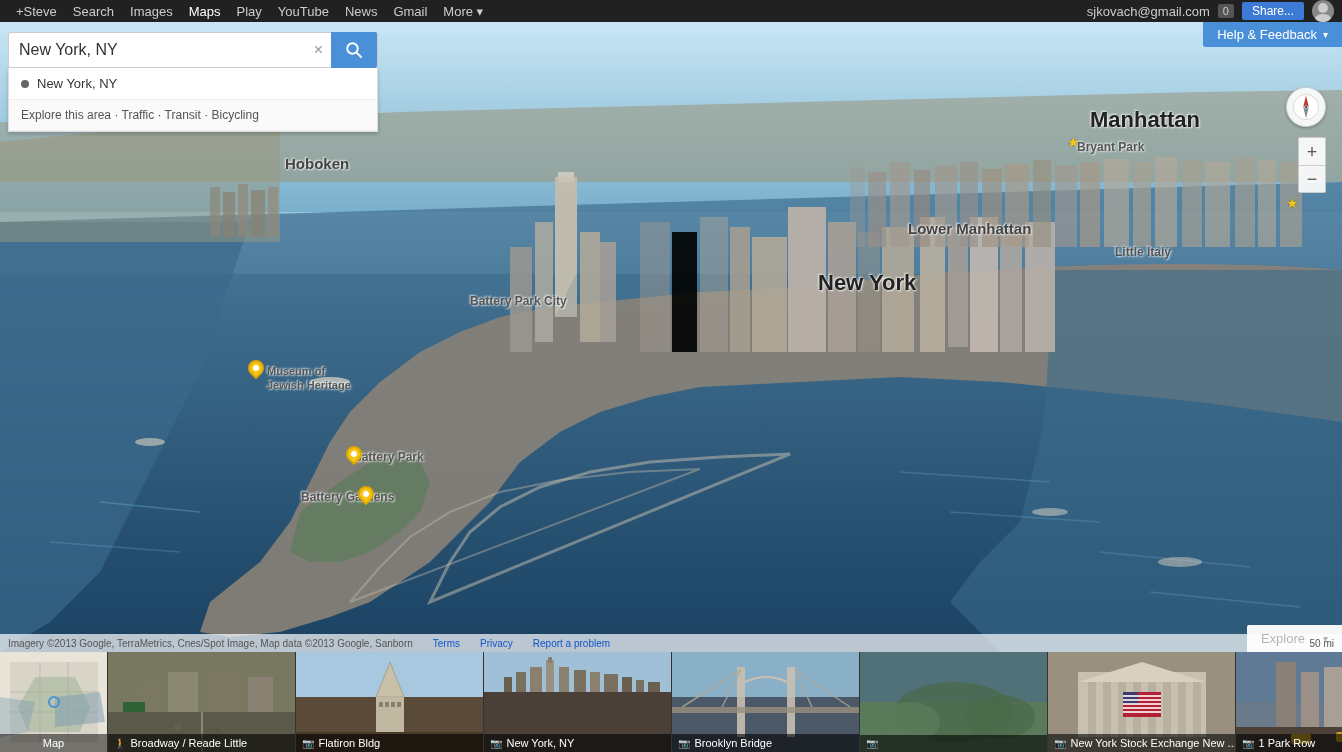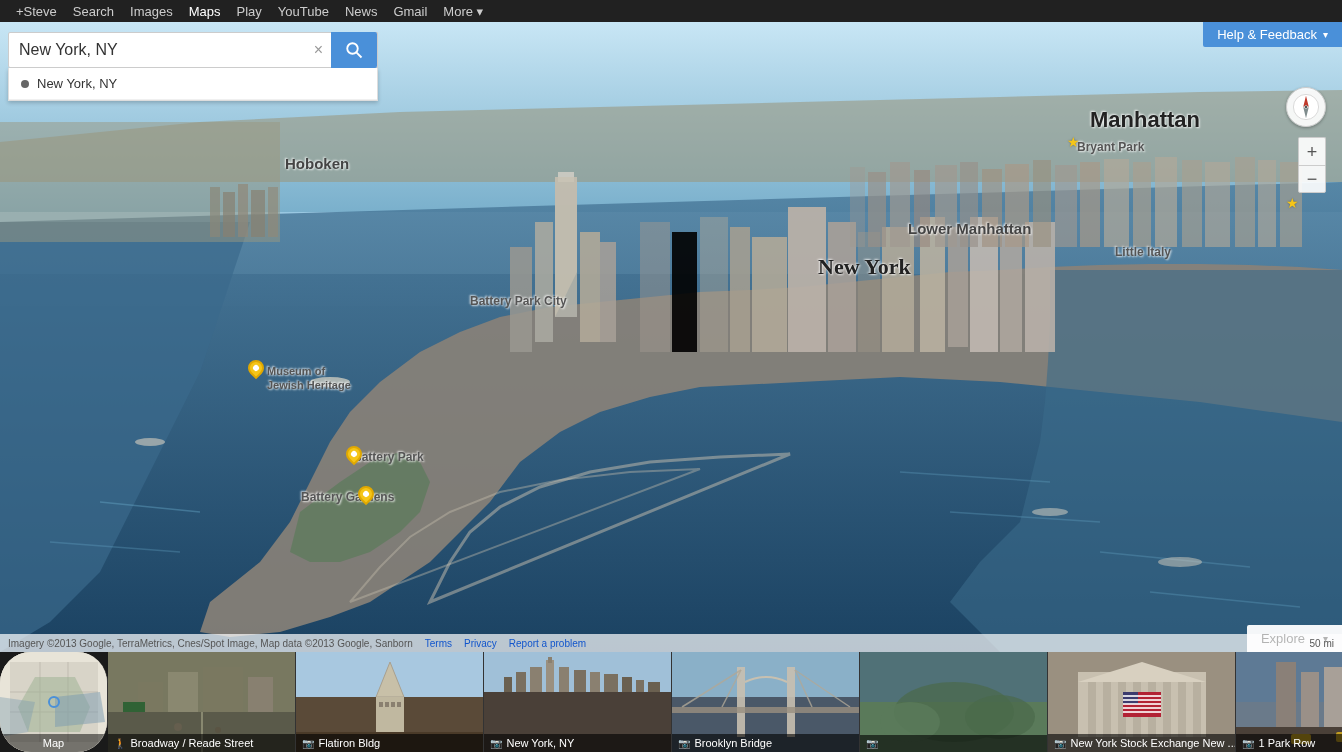--- a/index.html
+++ b/index.html
@@ -379,21 +379,21 @@
       bottom: 100px;
       left: 0;
       right: 0;
       height: 18px;
       background: rgba(255,255,255,0.7);
       display: flex;
       align-items: center;
       padding: 0 8px;
       font-size: 10px;
       color: #555;
-      gap: 12px;
+      gap: 20px;
       z-index: 350;
     }
     #attribution a { color: #1155cc; text-decoration: none; }
 
     
     .bg-broadway {
       background: linear-gradient(135deg, #8a8a6a 0%, #6a6a4a 30%, #9a9a7a 60%, #7a7a5a 100%);
     }
     .bg-flatiron {
       background: linear-gradient(180deg, #87CEEB 0%, #87CEEB 40%, #a0956a 40%, #7a6a4a 100%);
@@ -431,20 +431,31 @@
   <div class="nav-item">+Steve</div>
   <div class="nav-item">Search</div>
   <div class="nav-item">Images</div>
   <div class="nav-item active">Maps</div>
   <div class="nav-item">Play</div>
   <div class="nav-item">YouTube</div>
   <div class="nav-item">News</div>
   <div class="nav-item">Gmail</div>
   <div class="nav-item">More ▾</div>
   <div class="nav-spacer"></div>
+  <div class="nav-right">
+    <span class="nav-email">sjkovach@gmail.com</span>
+    <span class="nav-notif">0</span>
+    <button class="nav-share-btn">Share...</button>
+    <div class="nav-avatar">
+      <svg viewBox="0 0 22 22" xmlns="http://www.w3.org/2000/svg">
+        <circle cx="11" cy="8" r="5" fill="#ccc"></circle>
+        <ellipse cx="11" cy="19" rx="8" ry="5" fill="#ccc"></ellipse>
+      </svg>
+    </div>
+  </div>
 </div>
 
 <div id="helpbar">
   <span>Help &amp; Feedback</span>
   <span class="chevron">▾</span>
 </div>
 
 <div id="searchbox-container">
   <div id="searchbox">
     <input id="search-input" type="text" value="New York, NY" style="">
@@ -453,20 +464,23 @@
       <svg viewBox="0 0 24 24" xmlns="http://www.w3.org/2000/svg">
         <circle cx="10" cy="10" r="7" stroke="white" stroke-width="2.5" fill="none"></circle>
         <line x1="15.5" y1="15.5" x2="22" y2="22" stroke="white" stroke-width="2.5"></line>
       </svg>
     </button>
   </div>
   <div id="search-dropdown">
     <div class="dropdown-item">
       <span class="item-dot"></span>
       <span>New York, NY</span>
+    </div>
+    <div class="dropdown-item explore-item">
+      <span>Explore this area · Traffic · Transit · Bicycling</span>
     </div>
   </div>
 </div>
 
 <div id="map-area">
 
   <div class="sky"></div>
 
   <div class="water"></div>
 
@@ -567,21 +581,21 @@
     <line x1="1100" y1="530" x2="1250" y2="545" stroke="#6aaccc" stroke-width="1.5" opacity="0.3"></line>
     <line x1="1150" y1="570" x2="1300" y2="585" stroke="#6aaccc" stroke-width="1.5" opacity="0.3"></line>
 
     <ellipse cx="330" cy="360" rx="20" ry="5" fill="#e0d8c8" opacity="0.7"></ellipse>
     <ellipse cx="150" cy="420" rx="15" ry="4" fill="#d8d0c0" opacity="0.6"></ellipse>
     <ellipse cx="1050" cy="490" rx="18" ry="4" fill="#e0d8c8" opacity="0.5"></ellipse>
     <ellipse cx="1180" cy="540" rx="22" ry="5" fill="#d8d0c0" opacity="0.5"></ellipse>
   </svg>
 
   <div class="map-label large" style="top:85px;left:1090px;">Manhattan</div>
-  <div class="map-label large" style="top:232px;left:818px;font-family:Liberation Serif, serif;">New York</div>
+  <div class="map-label large" style="top:248px;left:818px;">New York</div>
   <div class="map-label medium" style="top:133px;left:285px;">Hoboken</div>
   <div class="map-label medium" style="top:198px;left:908px;">Lower Manhattan</div>
   <div class="map-label small" style="top:223px;left:1078px;">Little Italy</div>
   <div class="map-label small" style="top:272px;left:433px;">Battery Park City</div>
   <div class="map-label small" style="top:118px;left:1040px;">Bryant Park</div>
 
   <div class="map-label small" style="top:342px;left:230px;font-size:11px;max-width:100px;line-height:1.3;">Museum of<br>Jewish Heritage</div>
   <div class="map-pin" style="top:338px;left:248px;"></div>
 
   <div class="map-label small" style="top:428px;left:316px;">Battery Park</div>
@@ -617,21 +631,21 @@
 <div id="attribution">
   <span>Imagery ©2013 Google, TerraMetrics, Cnes/Spot Image, Map data ©2013 Google, Sanborn</span>
   <a href="#">Terms</a>
   <a href="#">Privacy</a>
   <a href="#">Report a problem</a>
   <span style="margin-left:auto;">50 mi</span>
 </div>
 
 <div id="bottom-strip">
 
-  <div class="thumb-item map-thumb" style="width:108px;border-radius:31px;">
+  <div class="thumb-item map-thumb" style="width:108px;">
     <div class="map-thumb-inner">
       <svg viewBox="0 0 108 100" width="108" height="100">
         <rect width="108" height="100" fill="#e8e4d8"></rect>
         <rect x="10" y="10" width="88" height="80" fill="#d8d4c8"></rect>
         <line x1="10" y1="40" x2="98" y2="40" stroke="#c0bbb0" stroke-width="1"></line>
         <line x1="10" y1="60" x2="98" y2="60" stroke="#c0bbb0" stroke-width="1"></line>
         <line x1="40" y1="10" x2="40" y2="90" stroke="#c0bbb0" stroke-width="1"></line>
         <line x1="68" y1="10" x2="68" y2="90" stroke="#c0bbb0" stroke-width="1"></line>
         <polygon points="35,25 75,25 90,55 80,80 28,80 18,55" fill="#9ab090" opacity="0.5"></polygon>
         <polygon points="55,45 100,40 105,70 55,75" fill="#7a9ab0" opacity="0.5"></polygon>
@@ -656,21 +670,21 @@
         <line x1="94" y1="60" x2="94" y2="100" stroke="#a8a88a" stroke-width="2" opacity="0.6"></line>
 
         <circle cx="70" cy="75" r="4" fill="#6a6050" opacity="0.7"></circle>
         <circle cx="110" cy="78" r="3" fill="#5a5040" opacity="0.6"></circle>
 
         <rect x="15" y="50" width="22" height="10" fill="#1e5c2a" opacity="0.8"></rect>
       </svg>
     </div>
     <div class="thumb-label">
       <span class="thumb-icon">🚶</span>
-      <span>Broadway / Reade Street</span>
+      <span>Broadway / Reade Little</span>
     </div>
   </div>
 
   <div class="thumb-item photo-thumb" style="width:188px;">
     <div class="photo-thumb-bg bg-flatiron" style="width:188px;height:100px;">
       <svg viewBox="0 0 188 100" width="188" height="100">
         <rect width="188" height="45" fill="#a8c8e0"></rect>
         <rect x="0" y="45" width="188" height="55" fill="#5a4a38"></rect>
 
         <polygon points="94,10 80,45 108,45" fill="#c8c0a8" stroke="#a8a090" stroke-width="1"></polygon>

